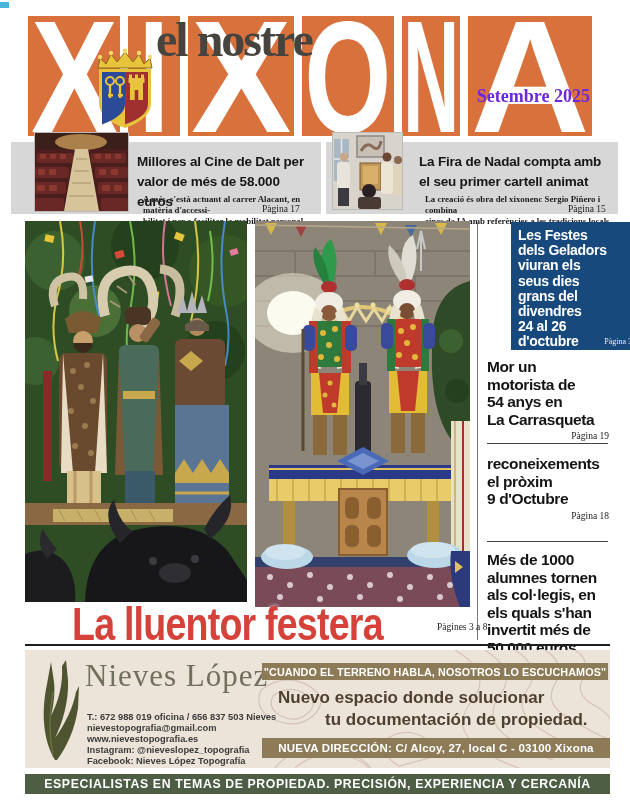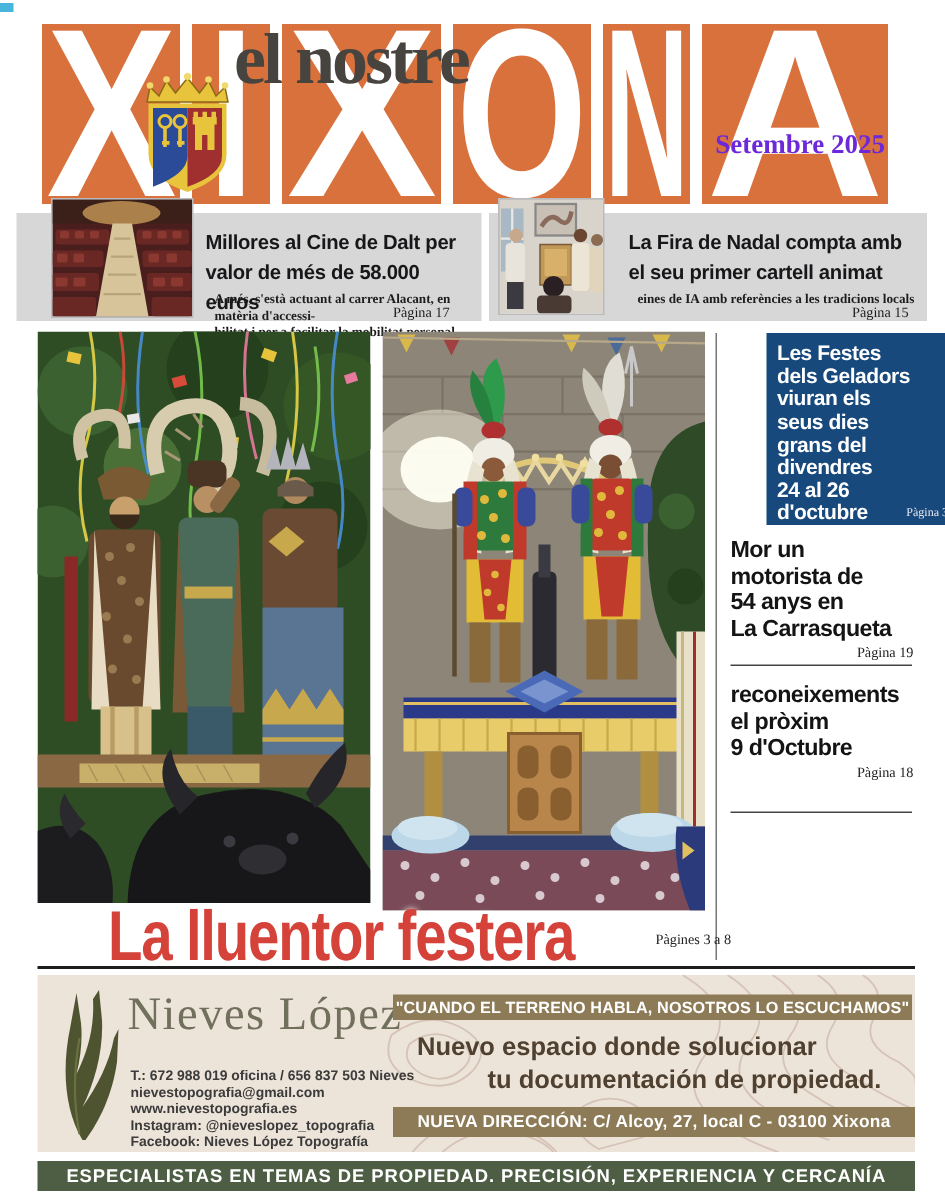--- a/index.html
+++ b/index.html
@@ -190,20 +190,21 @@
       <rect x="60" y="32" width="9" height="30" fill="#e0d4bc"></rect>
       <circle cx="36" cy="58" r="7" fill="#2a2024"></circle>
       <rect x="25" y="64" width="23" height="12" rx="3" fill="#4a3a34"></rect>
     </svg>
   </div>
   <div class="tz-head" style="left:419px;top:152px;width:195px">
     <div>La Fira de Nadal compta amb</div>
     <div>el seu primer cartell animat</div>
   </div>
   <div class="tz-sub" style="left:425px;top:194px;width:185px">
+    <div>La creació és obra del xixonenc Sergio Piñero i combina</div>
     <div>eines de IA amb referències a les tradicions locals</div>
   </div>
   <div class="tz-page" style="left:568px;top:204px">Pàgina 15</div>
 
   <div class="mphoto" style="left:25px">
     <svg width="222" height="381" viewBox="0 0 222 381">
       <rect width="222" height="381" fill="#2f4d24"></rect>
       <circle cx="30" cy="40" r="30" fill="#3c6130"></circle>
         <circle cx="120" cy="25" r="34" fill="#24401c"></circle>
       <circle cx="200" cy="50" r="36" fill="#355726"></circle>
@@ -481,20 +482,29 @@
   <div class="sb-rule" style="top:443px"></div>
 
   <div class="sb-item" style="top:455px">
     <div class="sb-line">reconeixements</div>
     <div class="sb-line">el pròxim</div>
     <div class="sb-line">9 d'Octubre</div>
     <div class="sb-page">Pàgina 18</div>
   </div>
   <div class="sb-rule" style="top:541px"></div>
 
+  <div class="sb-item" style="top:551px">
+    <div class="sb-line">Més de 1000</div>
+    <div class="sb-line">alumnes tornen</div>
+    <div class="sb-line">als col·legis, en</div>
+    <div class="sb-line">els quals s'han</div>
+    <div class="sb-line">invertit més de</div>
+    <div class="sb-line">50.000 euros</div>
+    <div class="sb-page">Pàgina 16</div>
+  </div>
 
   <div id="hr-main"></div>
   <div id="ad">
     <svg id="ad-contours" viewBox="0 0 585 118">
       <g fill="none" stroke="#d2beb1" stroke-width="1.2" opacity="0.85">
         <path d="M430,0 q40,24 16,52 q-20,26 8,46 q16,12 40,20"></path>
         <path d="M460,0 q34,22 14,46 q-16,24 10,42 q18,14 44,22"></path>
         <path d="M490,0 q28,18 12,40 q-14,22 12,38 q20,14 48,24"></path>
         <path d="M520,0 q22,14 10,34 q-12,20 14,34 q22,14 41,22"></path>
         <path d="M550,0 q16,10 8,28 q-10,18 16,30 q14,10 11,14"></path>

